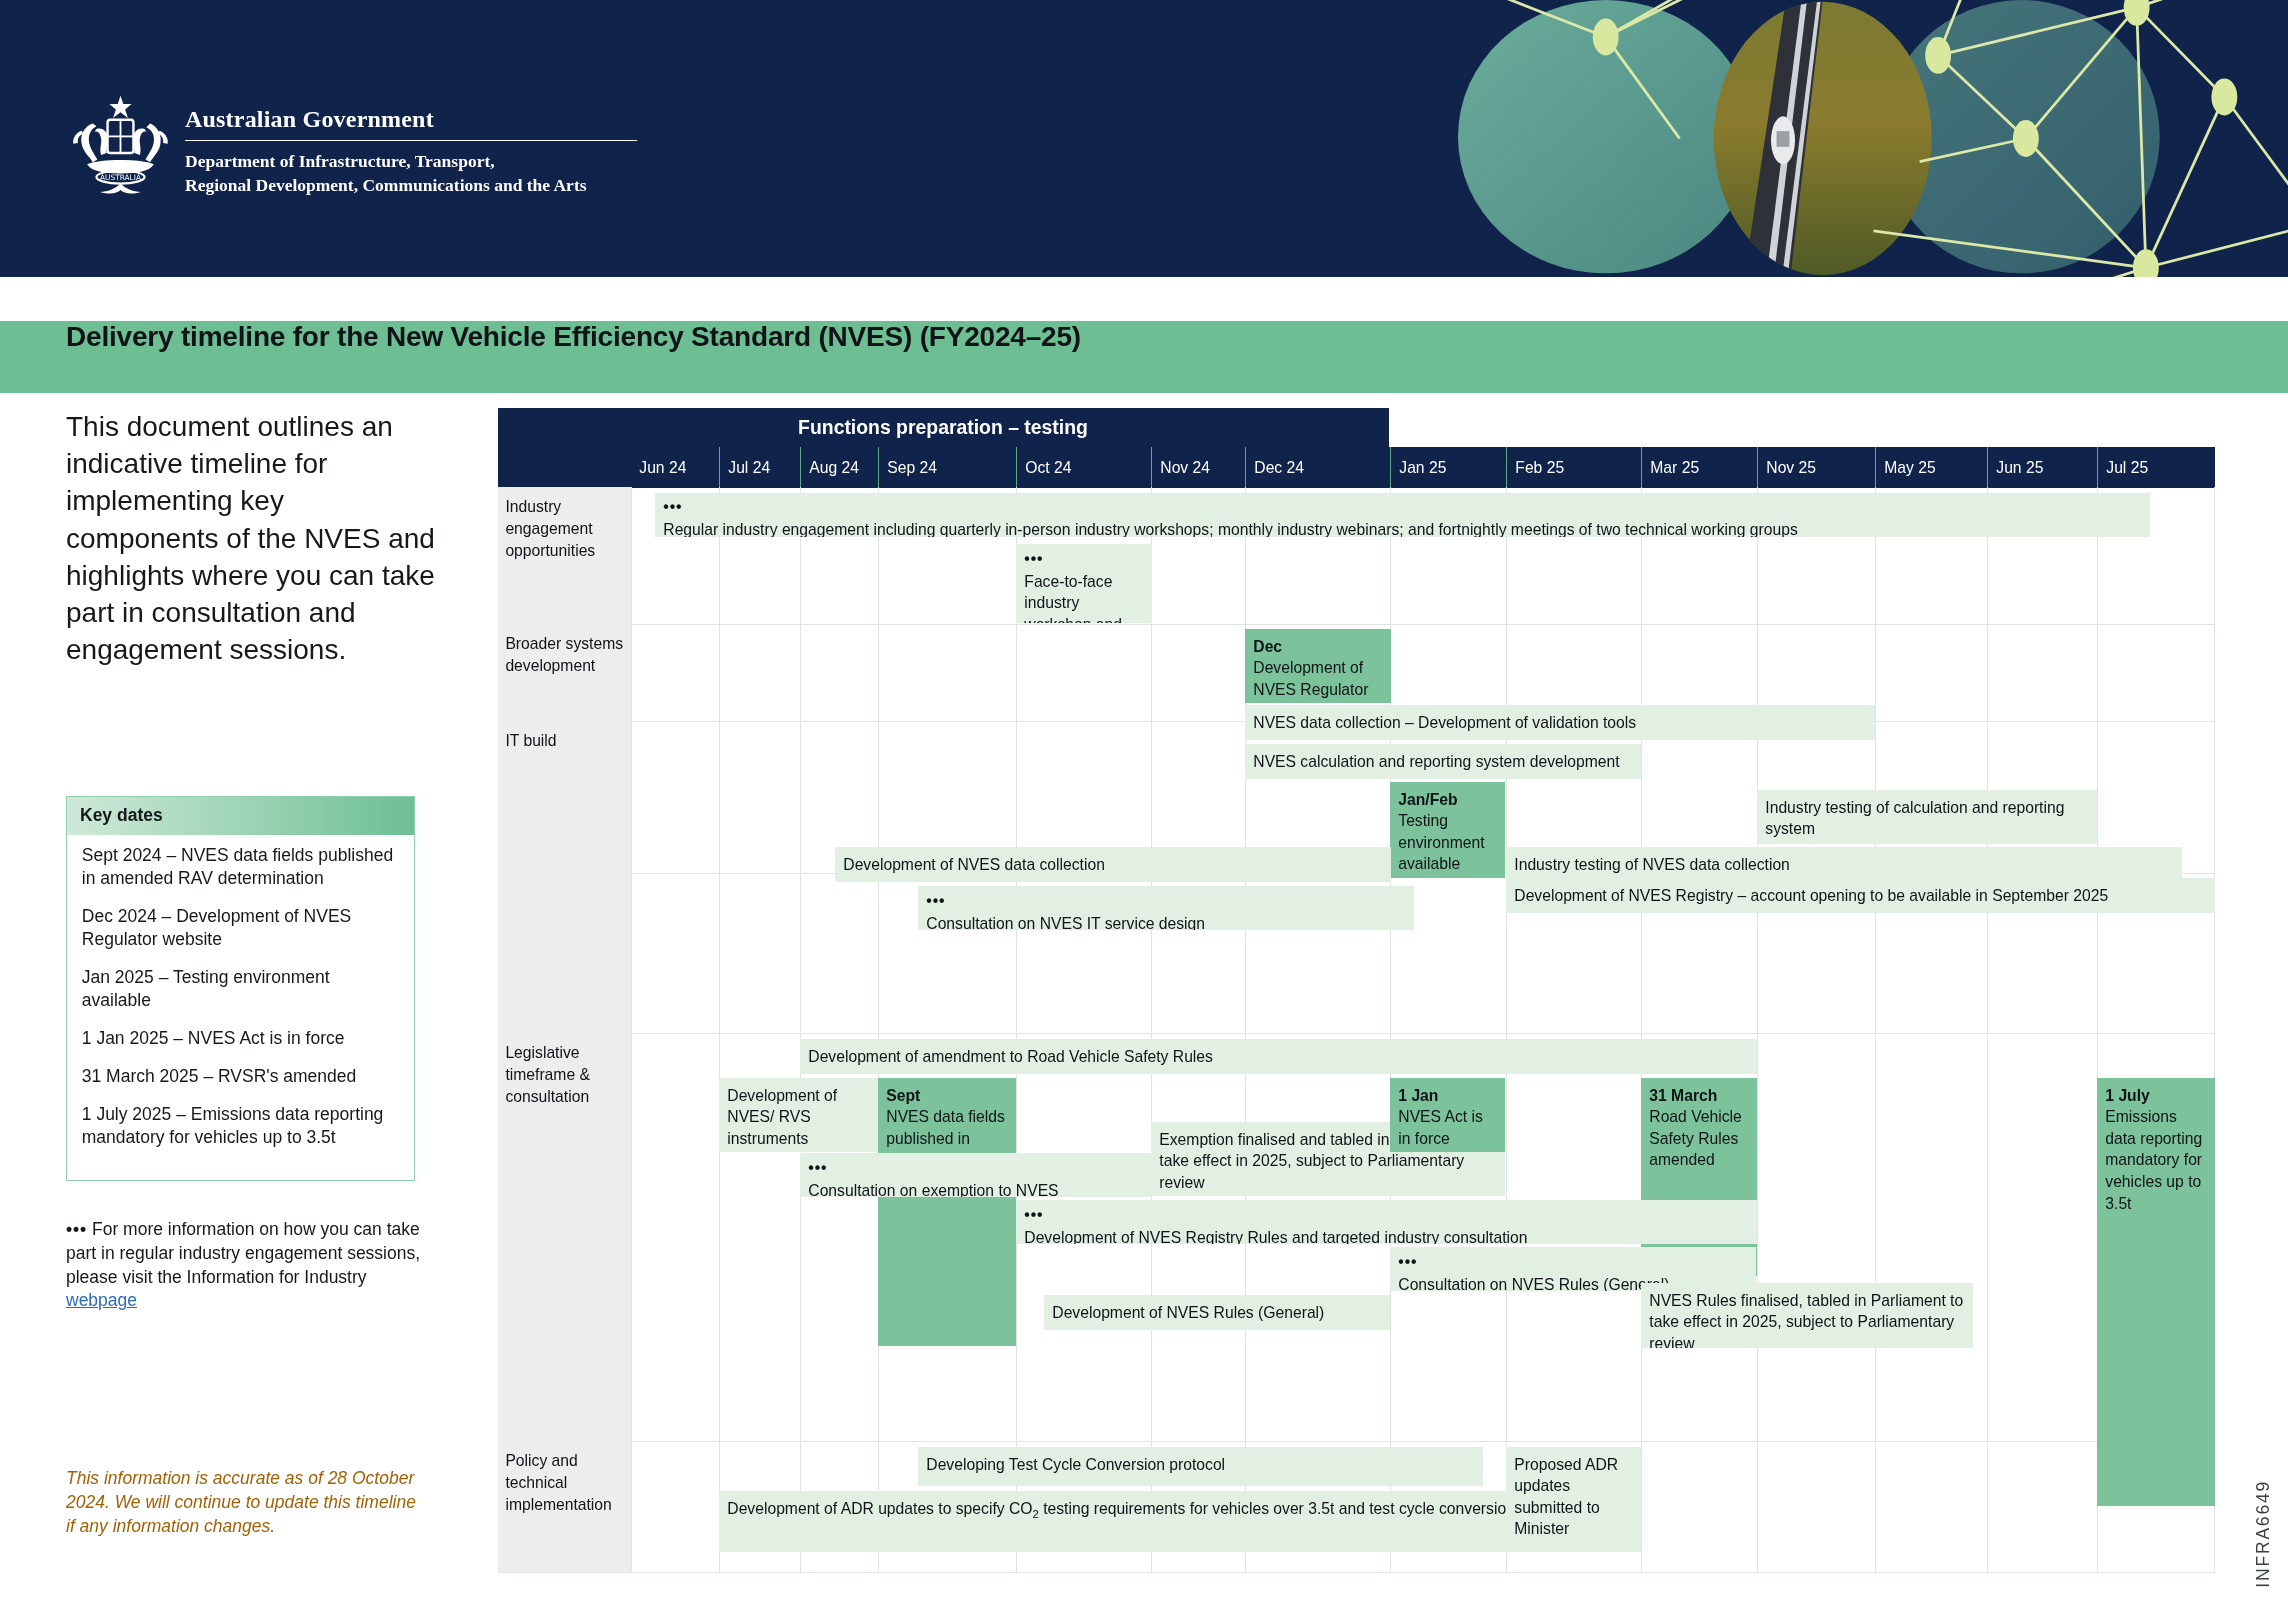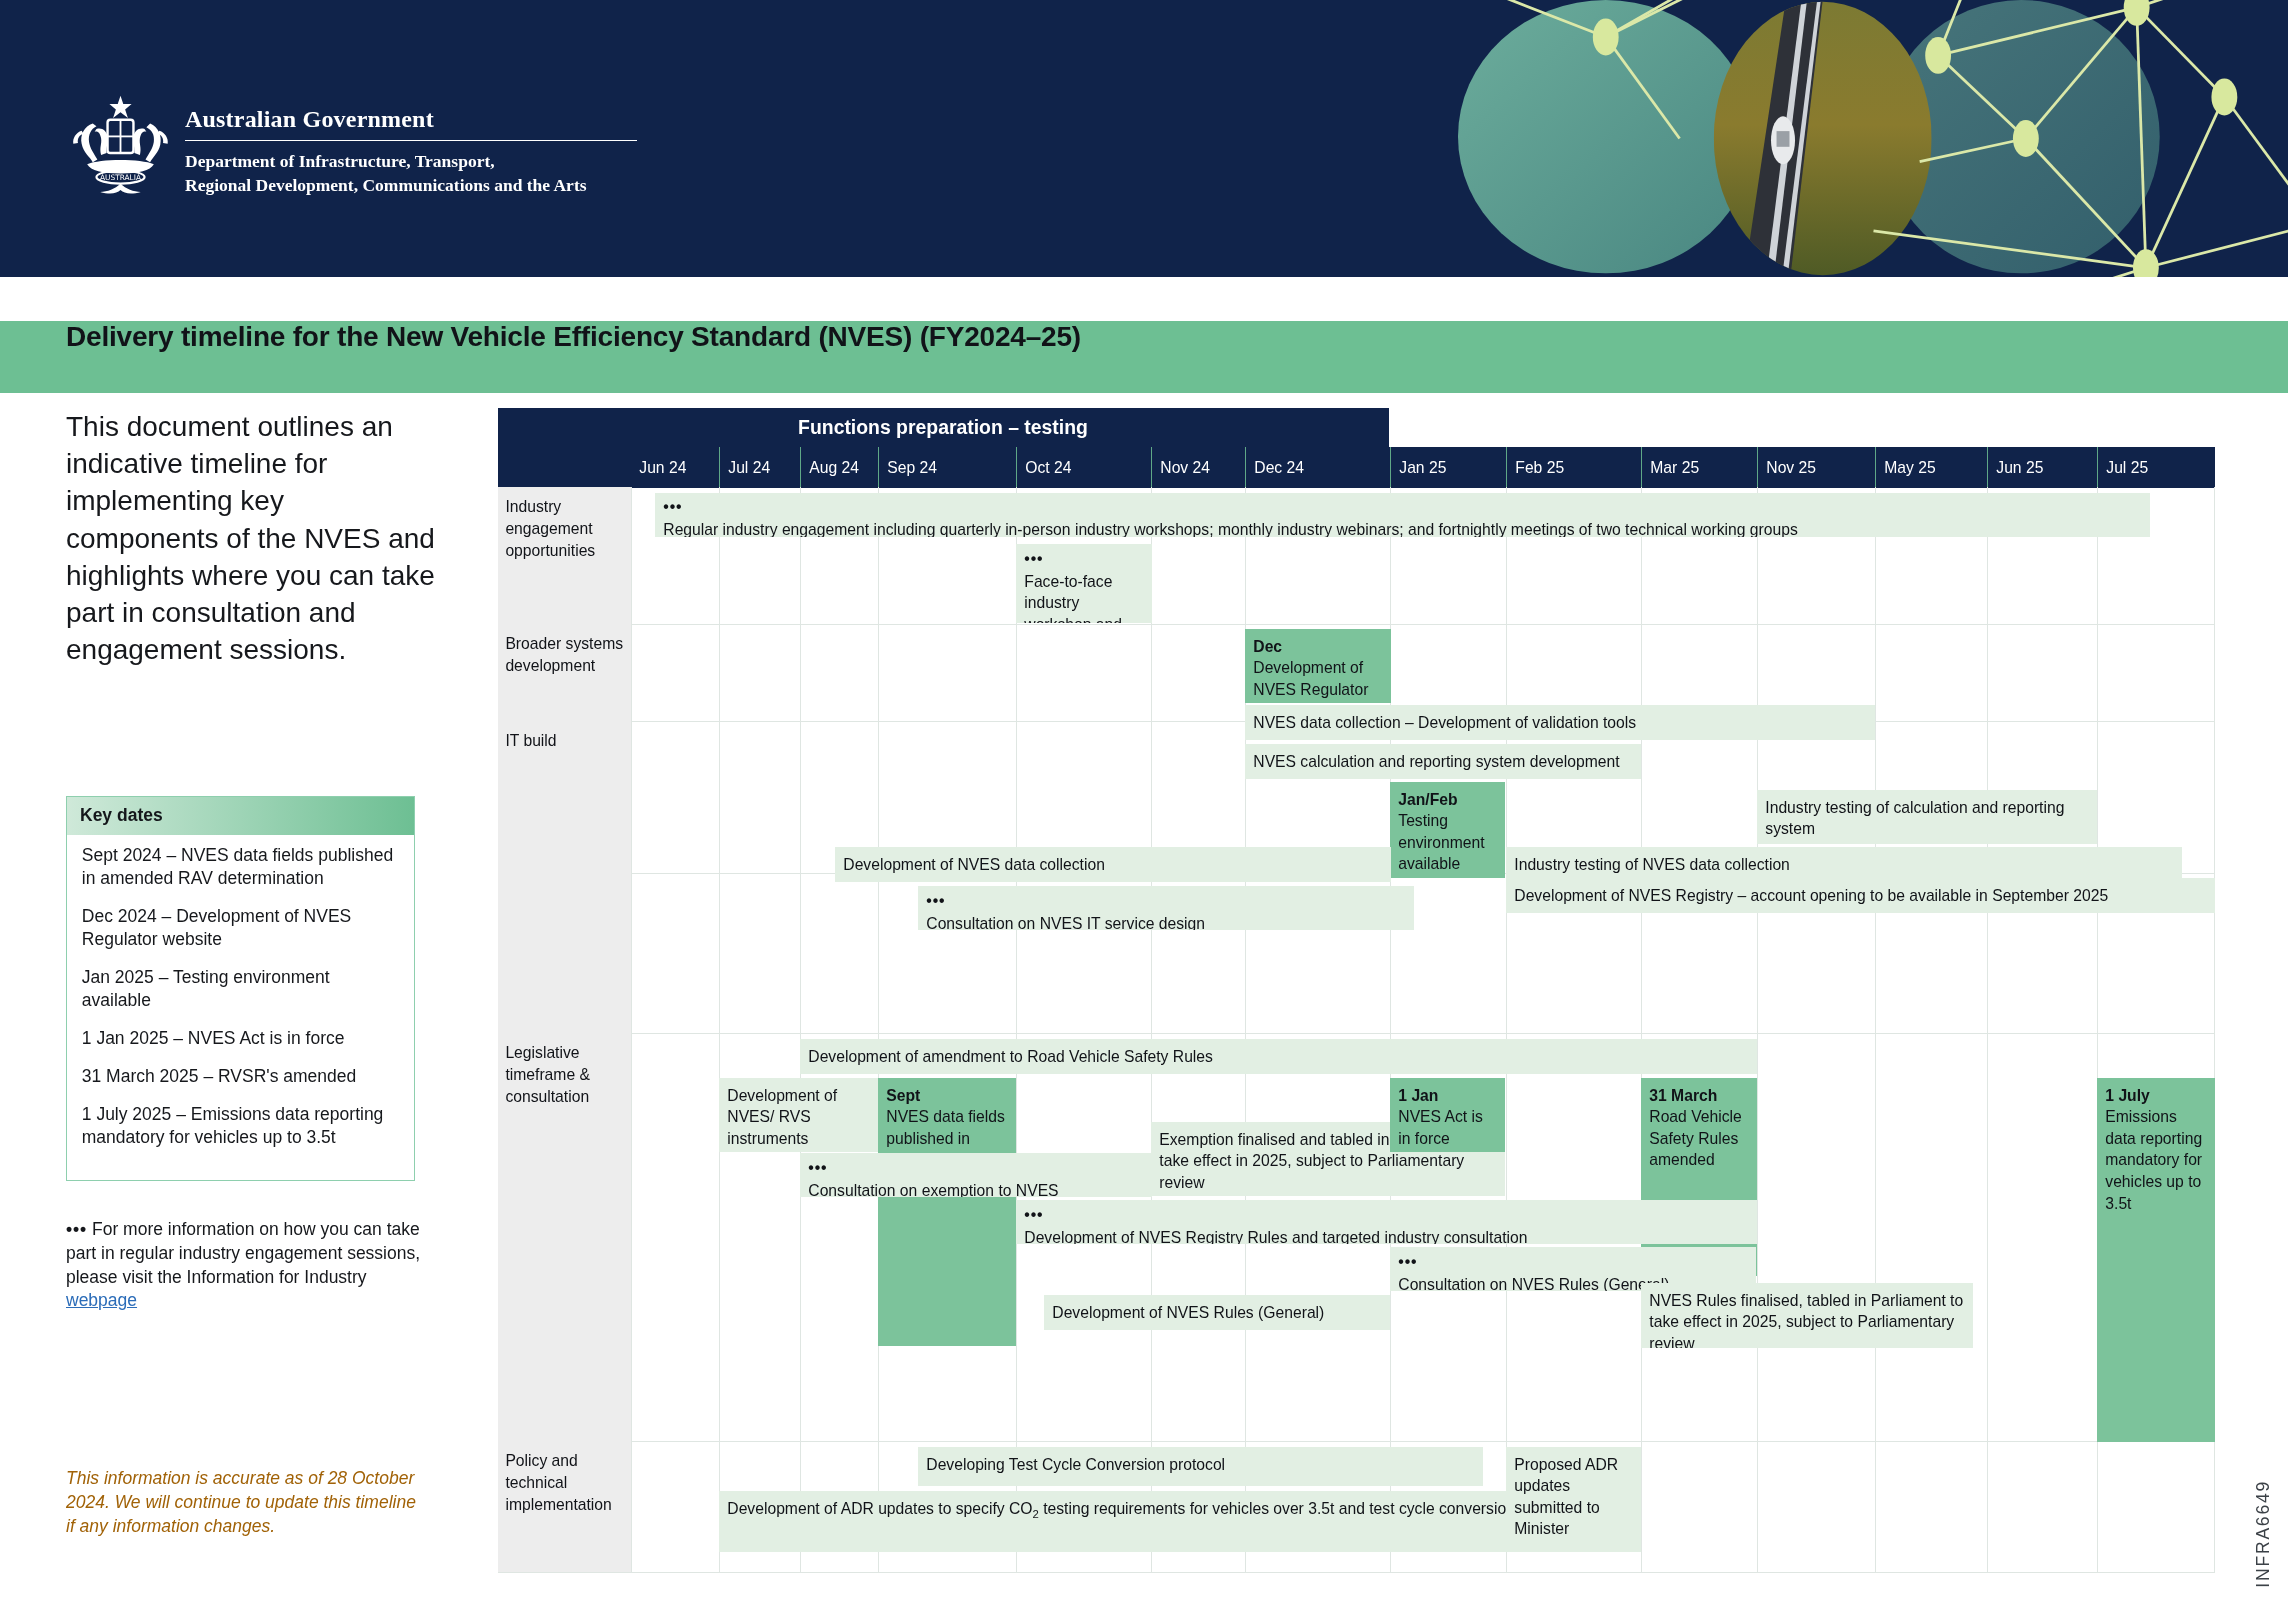--- a/index.html
+++ b/index.html
@@ -330,21 +330,21 @@
       <span>Exemption finalised and tabled in Parliament to take effect in 2025, subject to Parliamentary review</span>
     </div>
     <div class="bar dark" style="left:892px;top:591px;width:115px;height:74px">
       <span class="hd">1 Jan</span>
       <span>NVES Act is in force</span>
     </div>
     <div class="bar dark" style="left:1143px;top:591px;width:116px;height:198px">
       <span class="hd">31 March</span>
       <span>Road Vehicle Safety Rules amended</span>
     </div>
-    <div class="bar dark" style="left:1599px;top:591px;width:118px;height:364px">
+    <div class="bar dark" style="left:1599px;top:591px;width:118px;height:428px">
       <span class="hd">1 July</span>
       <span>Emissions data reporting mandatory for vehicles up to 3.5t</span>
     </div>
     <div class="bar light" style="left:518px;top:713px;width:741px;height:44px">
       <span class="dots">•••</span>
       <span>Development of NVES Registry Rules and targeted industry consultation</span>
     </div>
     <div class="bar light" style="left:892px;top:760px;width:366px;height:44px">
       <span class="dots">•••</span>
       <span>Consultation on NVES Rules (General)</span>

